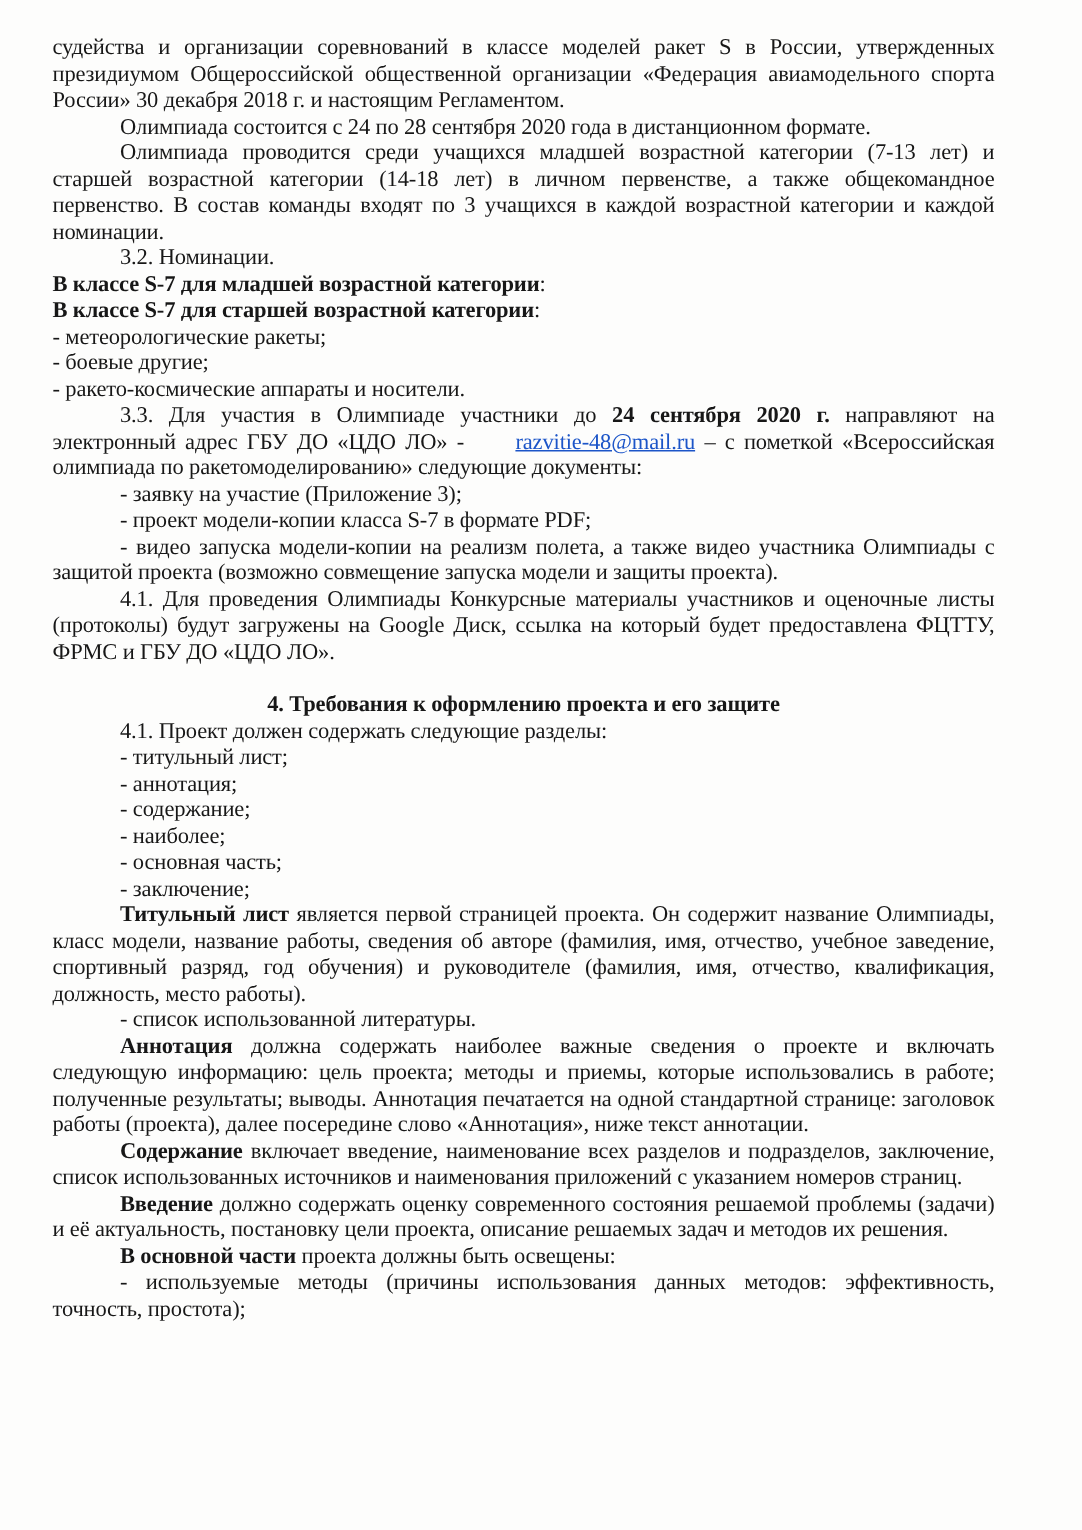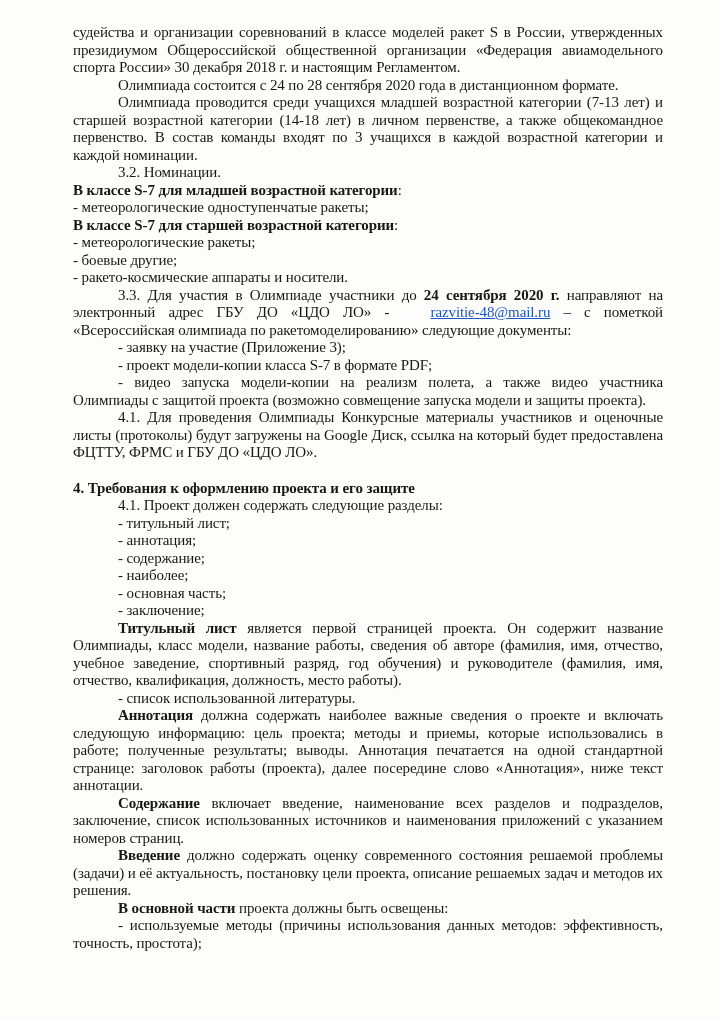--- a/index.html
+++ b/index.html
@@ -10,34 +10,34 @@
   .page {
     position: relative;
     width: 721px;
     height: 1020px;
     box-sizing: border-box;
     background: var(--page-bg, #fdfdfc);
     color: var(--text-color, #171717);
     font-family: "Liberation Serif", "DejaVu Serif", serif;
     font-size: 15px;
     line-height: 17.5px;
-    padding: 24px 58px 0 73px;
+    padding: 24px 58px 0 35px;
     overflow: hidden;
     text-align: justify;
     letter-spacing: -0.1px;
   }
   .para {
     margin: 0;
     text-align: justify;
   }
   .para.indent {
     text-indent: 45px;
   }
   .para.heading {
-    text-align: left;
+    text-align: center;
     text-indent: 0;
     font-weight: bold;
     margin-top: 18px;
   }
   .b {
     font-weight: bold;
   }
   a {
     color: var(--link-color, #1c55c8);
     margin-left: 28px;
@@ -45,21 +45,20 @@
 </style>
 </head>
 <body>
 
 <div class="page" style="--page-bg: #fdfdfc; --text-color: #171717; --link-color: #1c55c8;">
     <p class="para"><span>судейства и организации соревнований в классе моделей ракет S в России, утвержденных президиумом Общероссийской общественной организации «Федерация авиамодельного спорта России» 30 декабря 2018 г. и настоящим Регламентом.</span></p>
     <p class="para indent"><span>Олимпиада состоится с 24 по 28 сентября 2020 года в дистанционном формате.</span></p>
     <p class="para indent"><span>Олимпиада проводится среди учащихся младшей возрастной категории (7-13 лет) и старшей возрастной категории (14-18 лет) в личном первенстве, а также общекомандное первенство. В состав команды входят по 3 учащихся в каждой возрастной категории и каждой номинации.</span></p>
     <p class="para indent"><span>3.2. Номинации.</span></p>
     <p class="para"><span class="b">В классе S-7 для младшей возрастной категории</span><span>:</span></p>
-    <p class="para"><span>- метеорологические одноступенчатые ракеты;</span></p>
     <p class="para"><span class="b">В классе S-7 для старшей возрастной категории</span><span>:</span></p>
     <p class="para"><span>- метеорологические ракеты;</span></p>
     <p class="para"><span>- боевые другие;</span></p>
     <p class="para"><span>- ракето-космические аппараты и носители.</span></p>
     <p class="para indent"><span>3.3. Для участия в Олимпиаде участники до </span><span class="b">24 сентября 2020 г.</span><span> направляют на электронный адрес ГБУ ДО «ЦДО ЛО» - </span><a href="#">razvitie-48@mail.ru</a><span> – с пометкой «Всероссийская олимпиада по ракетомоделированию» следующие документы:</span></p>
     <p class="para indent"><span>- заявку на участие (Приложение 3);</span></p>
     <p class="para indent"><span>- проект модели-копии класса S-7 в формате PDF;</span></p>
     <p class="para indent"><span>- видео запуска модели-копии на реализм полета, а также видео участника Олимпиады с защитой проекта (возможно совмещение запуска модели и защиты проекта).</span></p>
     <p class="para indent"><span>4.1. Для проведения Олимпиады Конкурсные материалы участников и оценочные листы (протоколы) будут загружены на Google Диск, ссылка на который будет предоставлена ФЦТТУ, ФРМС и ГБУ ДО «ЦДО ЛО».</span></p>
     <p class="para heading"><span class="b">4. Требования к оформлению проекта и его защите</span></p>

